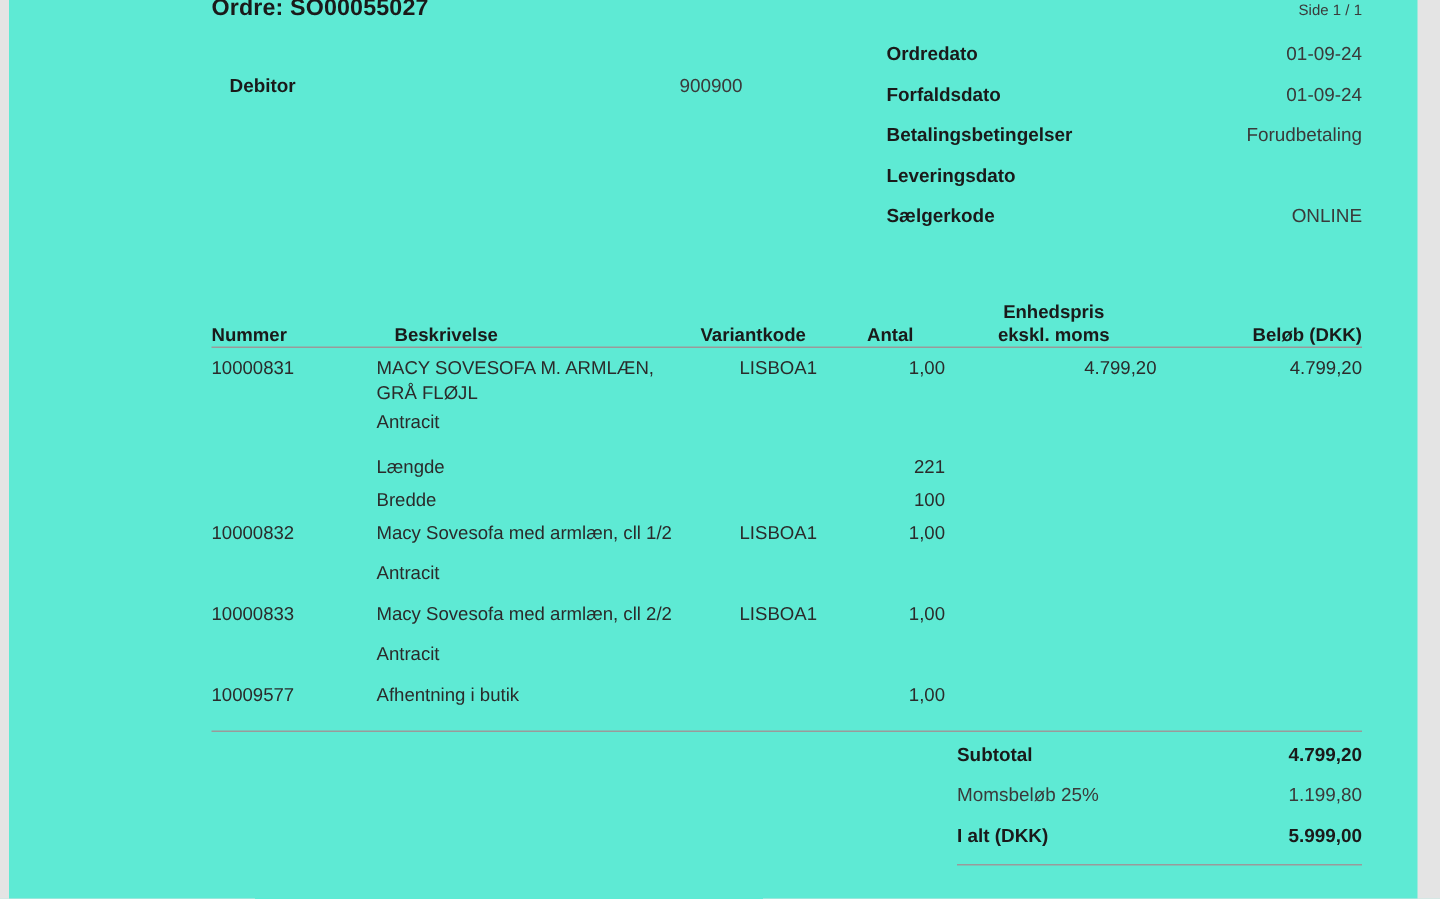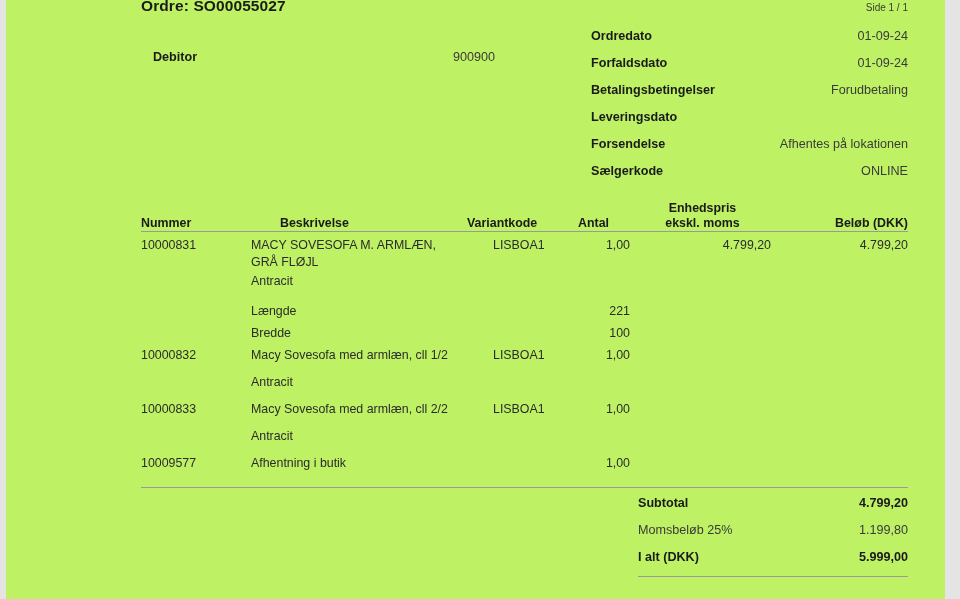--- a/index.html
+++ b/index.html
@@ -22,21 +22,21 @@
     background: #e4e4e4;
   }
 
   
   .page {
     position: absolute;
     left: 6px;
     top: 0;
     width: 939px;
     height: 599px;
-    background: #bef264;
+    background: #5eead4;
   }
 
   .doc {
     position: absolute;
     left: 135px;      
     top: 0;
     width: 767px;     
     height: 599px;
   }
 
@@ -130,21 +130,21 @@
   }
   .th {
     position: absolute;
     bottom: 0;
     font-size: 12.4px;
     font-weight: bold;
     white-space: nowrap;
     line-height: 15px;
   }
   .th.num     { left: 0; }
-  .th.desc    { left: 117px; padding-left: 22px; }
+  .th.desc    { left: 100px; padding-left: 22px; }
   .th.variant { left: 326px; }
   .th.qty     { left: 437px; }
   .th.price   { left: 493px; width: 137px; text-align: right; }
   .th.amount  { left: 640px; width: 127px; text-align: right; }
   .th.two     { bottom: 0; }
   .th.two .l1 { display: block; text-align: center; }
   .th.two .l2 { display: block; text-align: center; }
 
   .rule {
     position: absolute;
@@ -251,24 +251,20 @@
             <span class="lbl">Forfaldsdato</span>
             <span class="val">01-09-24</span>
           </div>
           <div class="row">
             <span class="lbl">Betalingsbetingelser</span>
             <span class="val">Forudbetaling</span>
           </div>
           <div class="row">
             <span class="lbl">Leveringsdato</span>
             <span class="val"></span>
-          </div>
-          <div class="row">
-            <span class="lbl">Forsendelse</span>
-            <span class="val">Afhentes på lokationen</span>
           </div>
           <div class="row">
             <span class="lbl">Sælgerkode</span>
             <span class="val">ONLINE</span>
           </div>
         </div>
       </div>
 
       <div class="table">
         <div class="thead">

